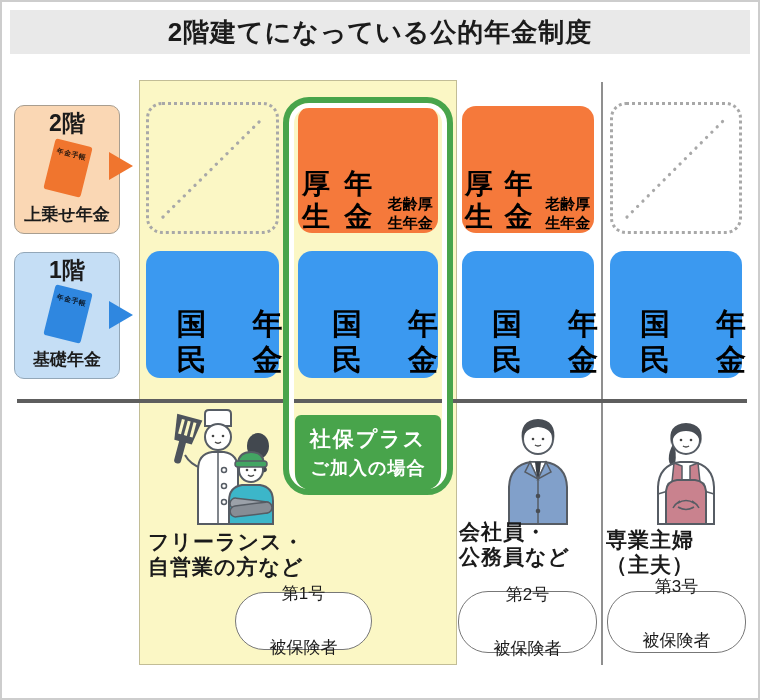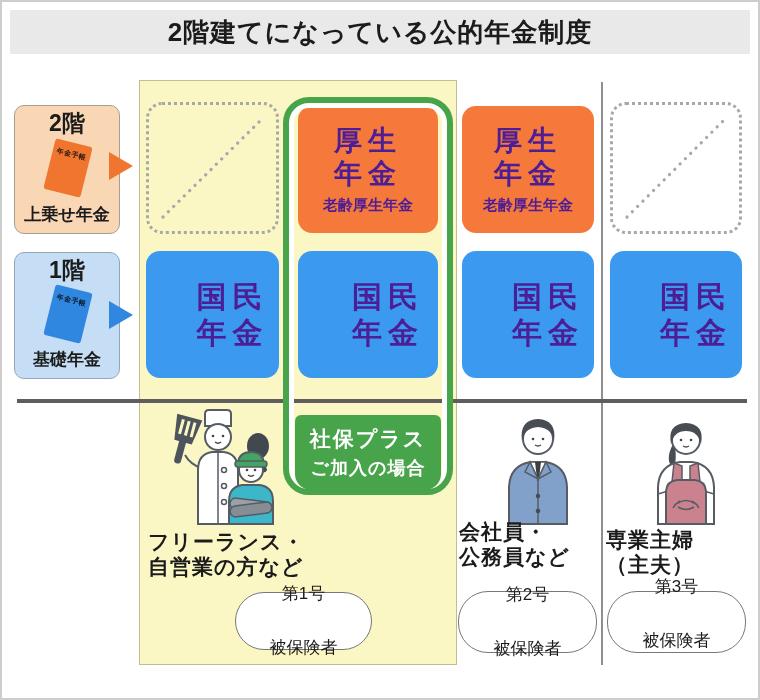--- a/index.html
+++ b/index.html
@@ -39,22 +39,22 @@
   }
   .v-divider { position:absolute; left:599px; top:80px; width:2px; height:583px; background:#8f8f8f; z-index:1; }
   .h-divider { position:absolute; left:15px; top:397px; width:730px; height:4px; background:#5e5e5e; z-index:3; }
   
   .dotted-box { position:absolute; border:3px dotted #a8a8a8; border-radius:16px; box-sizing:border-box; z-index:2; }
   .dotted-col1 { left:144px; top:100px; width:133px; height:132px; }
   .dotted-col4 { left:608px; top:100px; width:132px; height:132px; }
   .dotted-box svg { width:100%; height:100%; display:block; }
   
   .pension-box {
-    position:absolute; border-radius:14px; color:#4c1d95; z-index:2; text-align:center;
-    display:flex; flex-direction:column; align-items:center; justify-content:center;
+    position:absolute; border-radius:14px; color:#000000; z-index:2; text-align:center;
+    display:flex; flex-direction:row; align-items:flex-end; justify-content:center;
   }
   .box-orange { background:#f5793b; }
   .box-blue { background:#3b99f0; }
   .box-line { font-size:28px; font-weight:bold; letter-spacing:6px; line-height:33px; }
   .box-blue .box-line { font-size:30px; line-height:36px;margin-left:40px; }
   .box-sub { font-size:15px; font-weight:bold; margin-top:6px; letter-spacing:0; }
   .kosei-col2 { left:296px; top:104px; width:140px; height:127px; }
   .kokumin-col2 { left:296px; top:249px; width:140px; height:127px; }
   .kokumin-col1 { left:144px; top:249px; width:133px; height:127px; }
   .kosei-col3 { left:460px; top:104px; width:132px; height:127px; }

